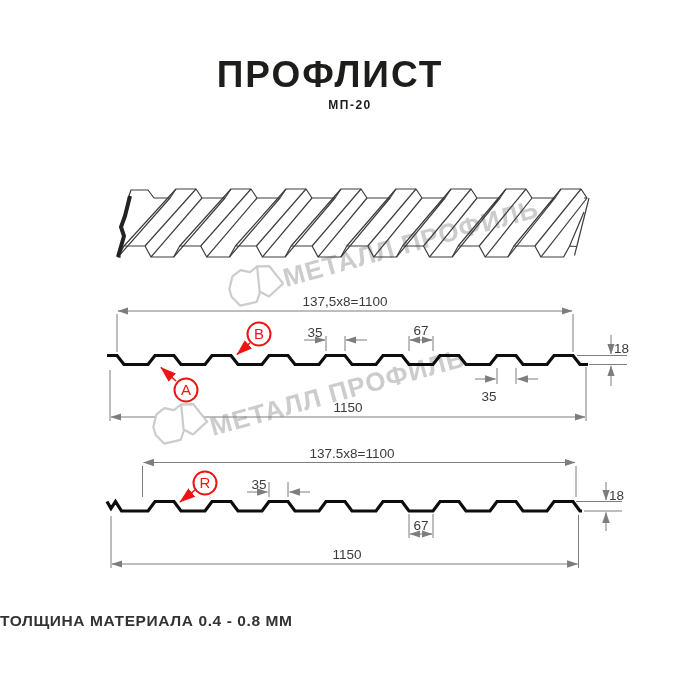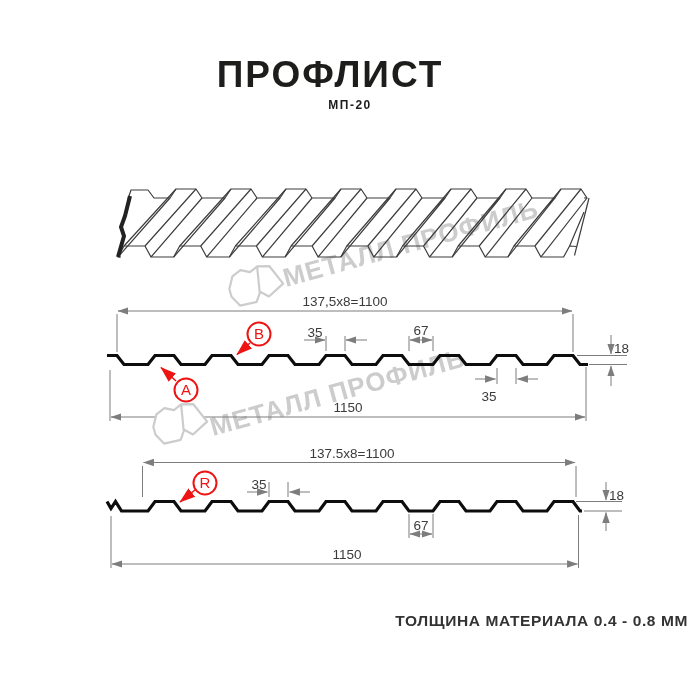--- a/index.html
+++ b/index.html
@@ -5,21 +5,21 @@
   :root{
     --accent-red:#ee1414; --dim-gray:#7d7d7d; --watermark-gray:#cccccc; --ink:#1d1d1b;
   }
   html,body{margin:0;padding:0;}
   body{width:700px;height:700px;background:#ffffff;position:relative;overflow:hidden;
        font-family:"Liberation Sans",sans-serif;}
   .title{position:absolute;top:54px;left:0;width:660px;text-align:center;
          font-size:37px;font-weight:bold;letter-spacing:2px;color:var(--ink);}
   .subtitle{position:absolute;top:98px;left:0;width:700px;text-align:center;
          font-size:12px;font-weight:bold;letter-spacing:1.5px;color:var(--ink);}
-  .footer{position:absolute;top:612px;left:0;width:688px;text-align:right;
+  .footer{position:absolute;top:612px;left:0;width:688px;text-align:left;
          font-size:15.5px;font-weight:bold;letter-spacing:.6px;color:#333;}
   svg{position:absolute;left:0;top:0;}
   .ext,.dim{stroke:var(--dim-gray);stroke-width:1;fill:none;}
   .dimtxt{font-size:13.5px;fill:#3b3b3b;}
   .prof{stroke:#0d0d0d;stroke-width:3.2;fill:none;stroke-linejoin:miter;}
   .sheet{stroke:#3d3d3d;stroke-width:1.2;fill:none;stroke-linejoin:round;}
   .sheetedge{stroke:#222;stroke-width:4;fill:none;}
   .wmtext{font-size:26px;font-weight:bold;letter-spacing:1px;fill:var(--watermark-gray);}
   .logo{stroke:var(--watermark-gray);stroke-width:2.2;fill:#fff;stroke-linejoin:round;}
   .redln{stroke:var(--accent-red);stroke-width:1.6;fill:none;}

